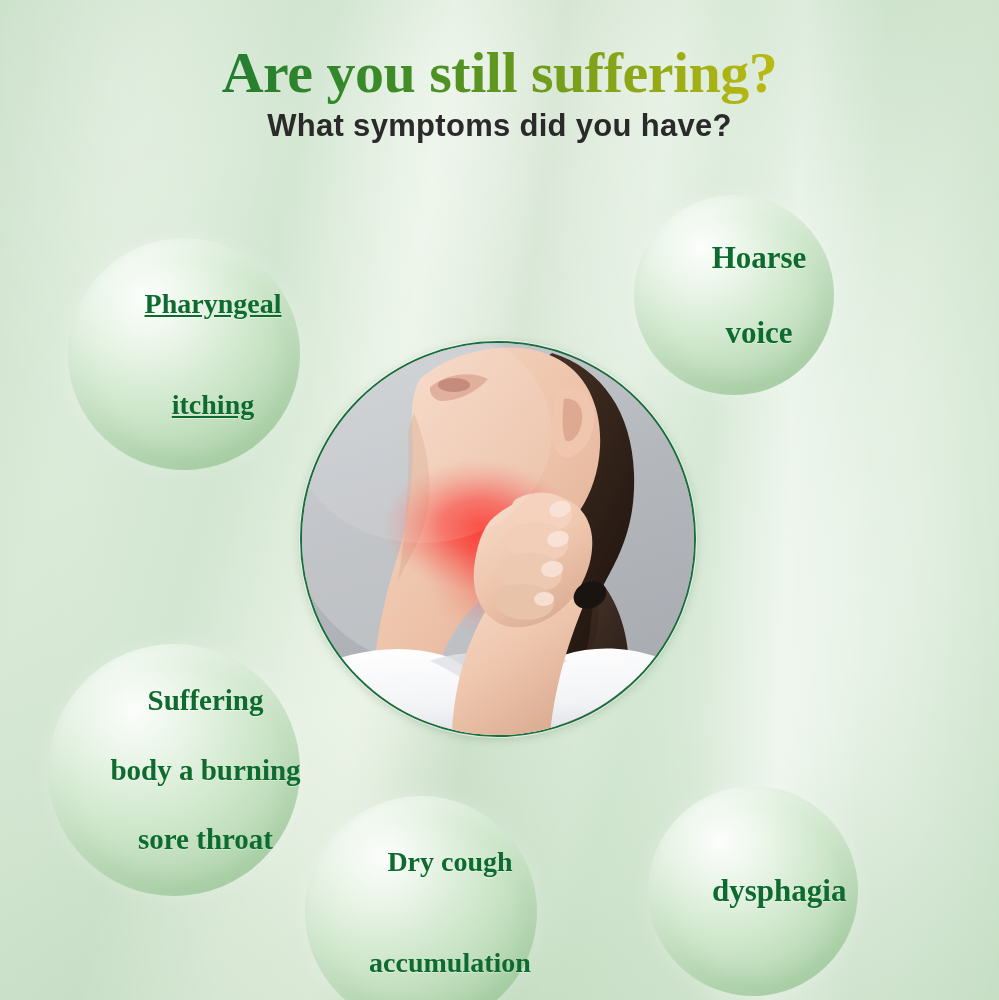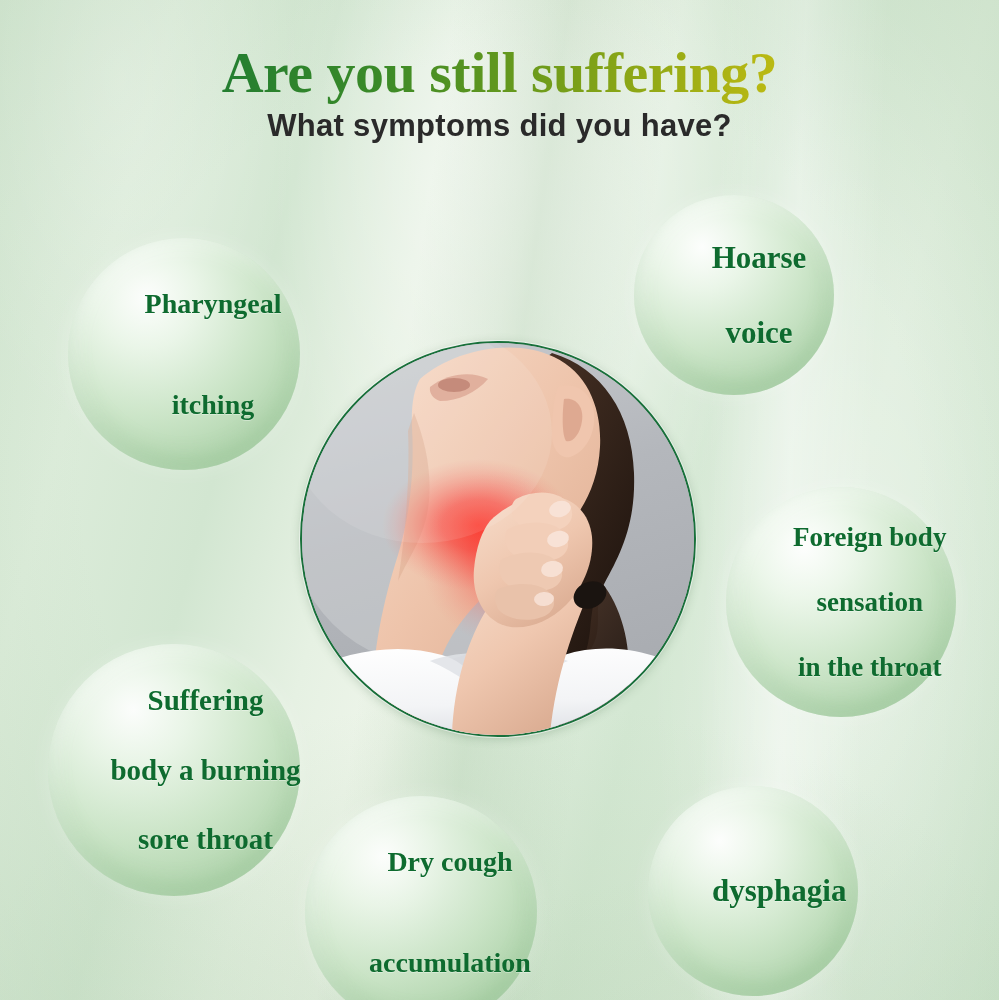--- a/index.html
+++ b/index.html
@@ -124,21 +124,21 @@
   }
   .bubble span {
     display: block;
     position: relative;
     z-index: 2;
     width: 125%;
     text-shadow: 0 1px 0 rgba(255,255,255,.35);
   }
 
   
-  #b-pharyngeal { left: 68px;  top: 238px; width: 232px; height: 232px; font-size: 28px; }
+  #b-pharyngeal { left: 68px;  top: 238px; width: 232px; height: 232px; font-size: 28px; text-decoration: underline; }
   #b-hoarse     { left: 634px; top: 195px; width: 200px; height: 200px; font-size: 31px; }
   #b-foreign    { left: 726px; top: 487px; width: 230px; height: 230px; font-size: 27px; }
   #b-suffering  { left: 48px;  top: 644px; width: 252px; height: 252px; font-size: 29px; }
   #b-drycough   { left: 305px; top: 796px; width: 232px; height: 232px; font-size: 28px; }
   #b-dysphagia  { left: 648px; top: 786px; width: 210px; height: 210px; font-size: 31px; }
 
   
   #photo {
     position: absolute;
     left: 300px;
@@ -273,27 +273,20 @@
     </span>
   </div>
 
   <div class="bubble" id="b-hoarse">
     <span>
       <span>Hoarse</span><br>
       <span>voice</span>
     </span>
   </div>
 
-  <div class="bubble" id="b-foreign">
-    <span>
-      <span>Foreign body</span><br>
-      <span>sensation</span><br>
-      <span>in the throat</span>
-    </span>
-  </div>
 
   <div class="bubble" id="b-suffering">
     <span>
       <span>Suffering</span><br>
       <span>body a burning</span><br>
       <span>sore throat</span>
     </span>
   </div>
 
   <div class="bubble" id="b-drycough">

